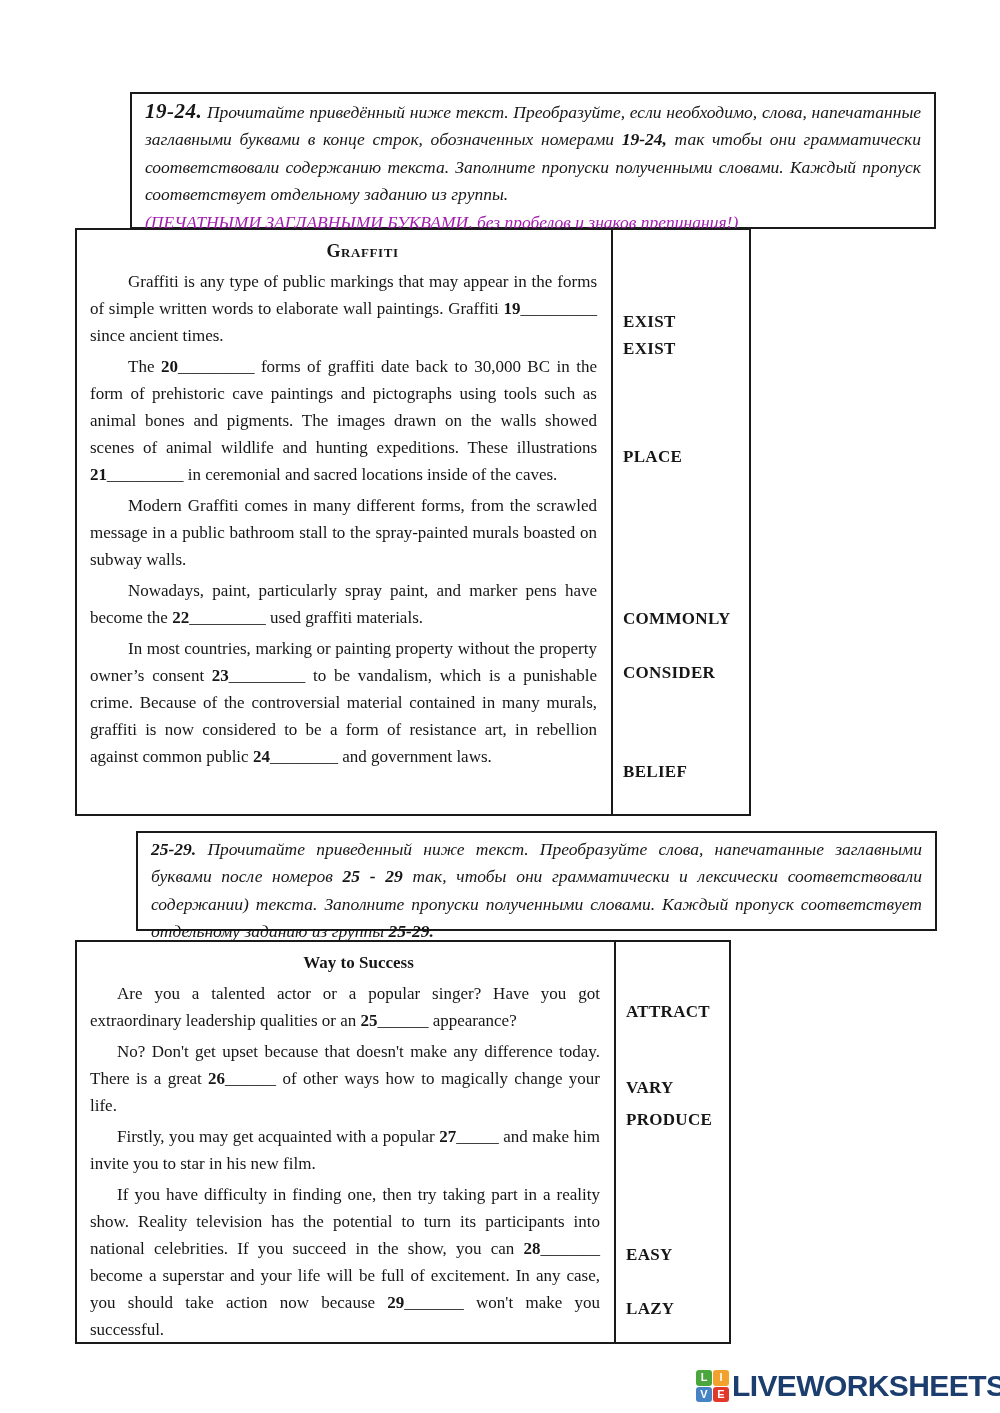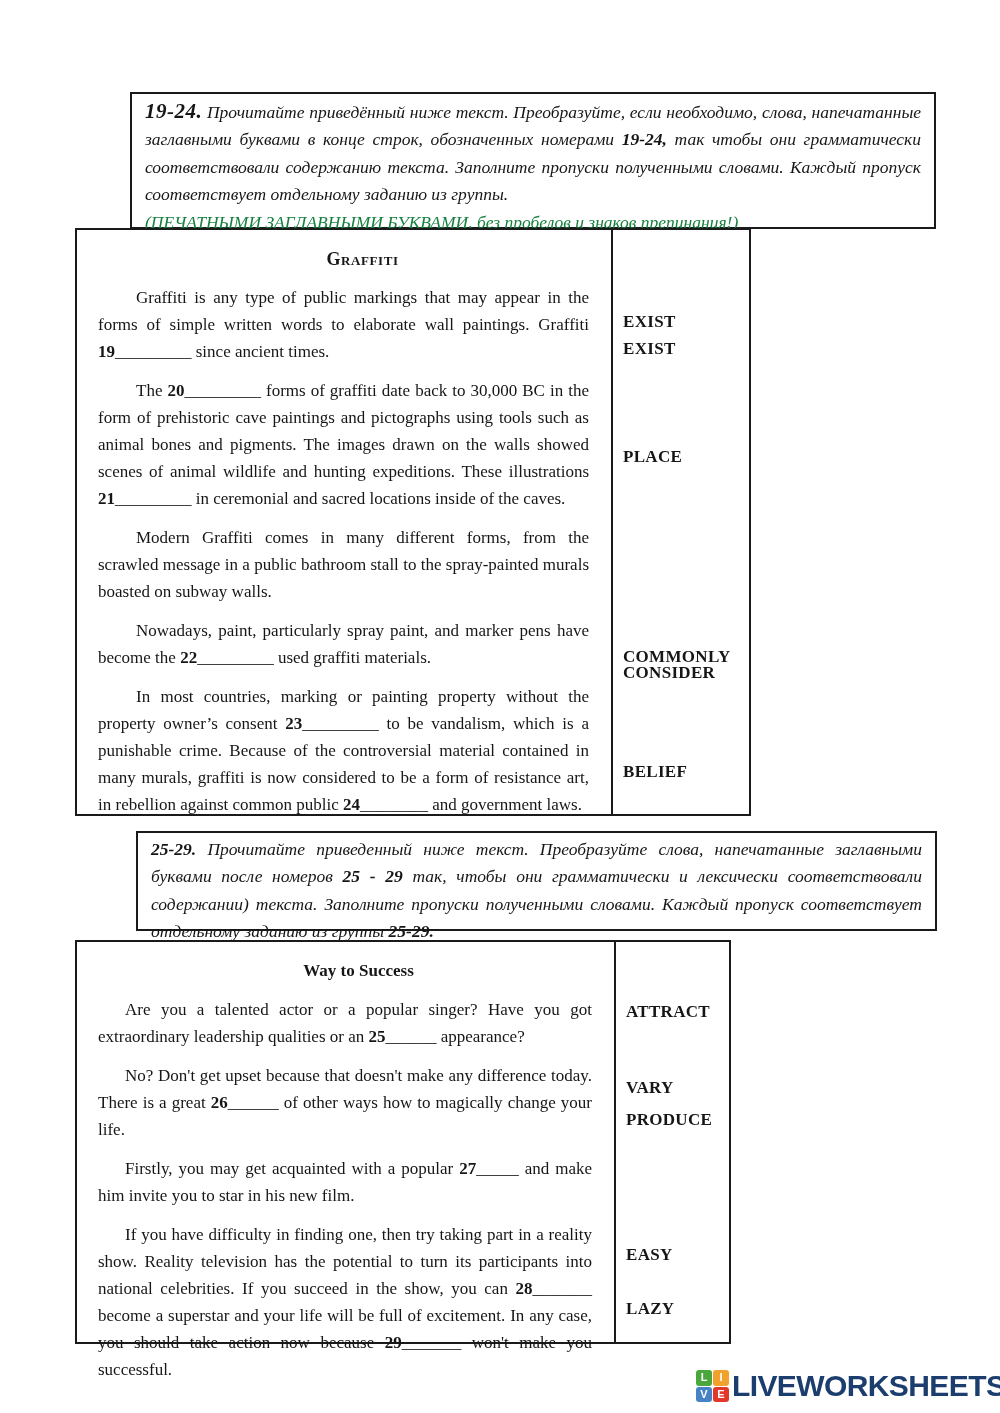--- a/index.html
+++ b/index.html
@@ -7,40 +7,40 @@
     width:1000px;height:1413px;position:relative;background:#ffffff;
     font-family:"Liberation Serif", serif;color:#161616;overflow:hidden;
   }
   .bordered{border:2px solid #1a1a1a;box-sizing:border-box;position:absolute;background:#fff;}
 
   
   .instr{font-style:italic;font-size:17.5px;line-height:27.4px;text-align:justify;}
   .instr-inner{padding:4px 13px 0 13px;}
   .seg-b{font-weight:bold;}
   .seg-big{font-size:21px;letter-spacing:0.5px;}
-  .red-note{color:#15803d;text-align:left;}
+  .red-note{color:#a21caf;text-align:left;}
 
   
   .ex-table{background:#fff;}
   .ex-text{position:absolute;left:0;top:0;height:100%;box-sizing:border-box;
            border-right:2px solid #1a1a1a;padding:4px 10px 0 9px;
            font-size:17px;line-height:27px;text-align:justify;}
   .ex-title{text-align:center;font-weight:bold;text-indent:0;margin:0;line-height:26px;}
   .sc{font-variant:small-caps;letter-spacing:0.6px;font-size:18px;}
-  .ex-text p{margin:12px;}
+  .ex-text p{margin:4px;}
   .t1 p{text-indent:38px;}
   .t2 p{text-indent:27px;}
   .ex-words{position:absolute;top:0;height:100%;}
   .wb{position:absolute;left:10px;font-weight:bold;font-size:17px;letter-spacing:0.3px;white-space:nowrap;}
 
   
   .t1w .wb:nth-child(1){top:82px;}
   .t1w .wb:nth-child(2){top:109px;}
   .t1w .wb:nth-child(3){top:217px;}
-  .t1w .wb:nth-child(4){top:379px;margin-top:38px;}
+  .t1w .wb:nth-child(4){top:379px;}
   .t1w .wb:nth-child(5){top:433px;}
   .t1w .wb:nth-child(6){top:532px;}
   .t2w .wb:nth-child(1){top:60px;}
   .t2w .wb:nth-child(2){top:114px;margin-top:22px;}
   .t2w .wb:nth-child(3){top:168px;}
   .t2w .wb:nth-child(4){top:303px;}
   .t2w .wb:nth-child(5){top:357px;}
 
   
   .logo{position:absolute;left:696px;top:1370px;display:flex;align-items:center;}

